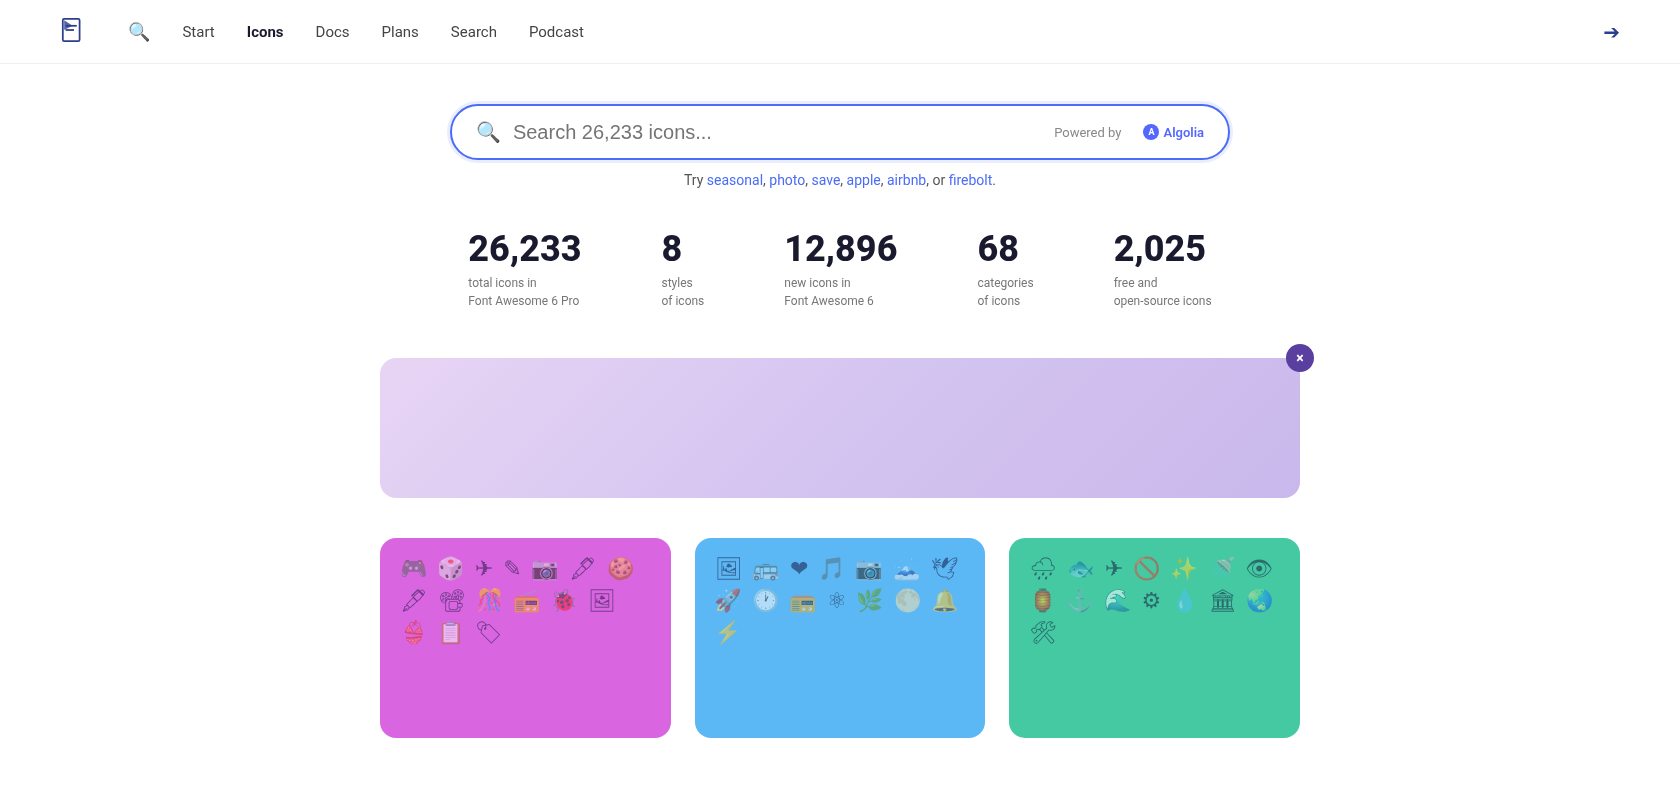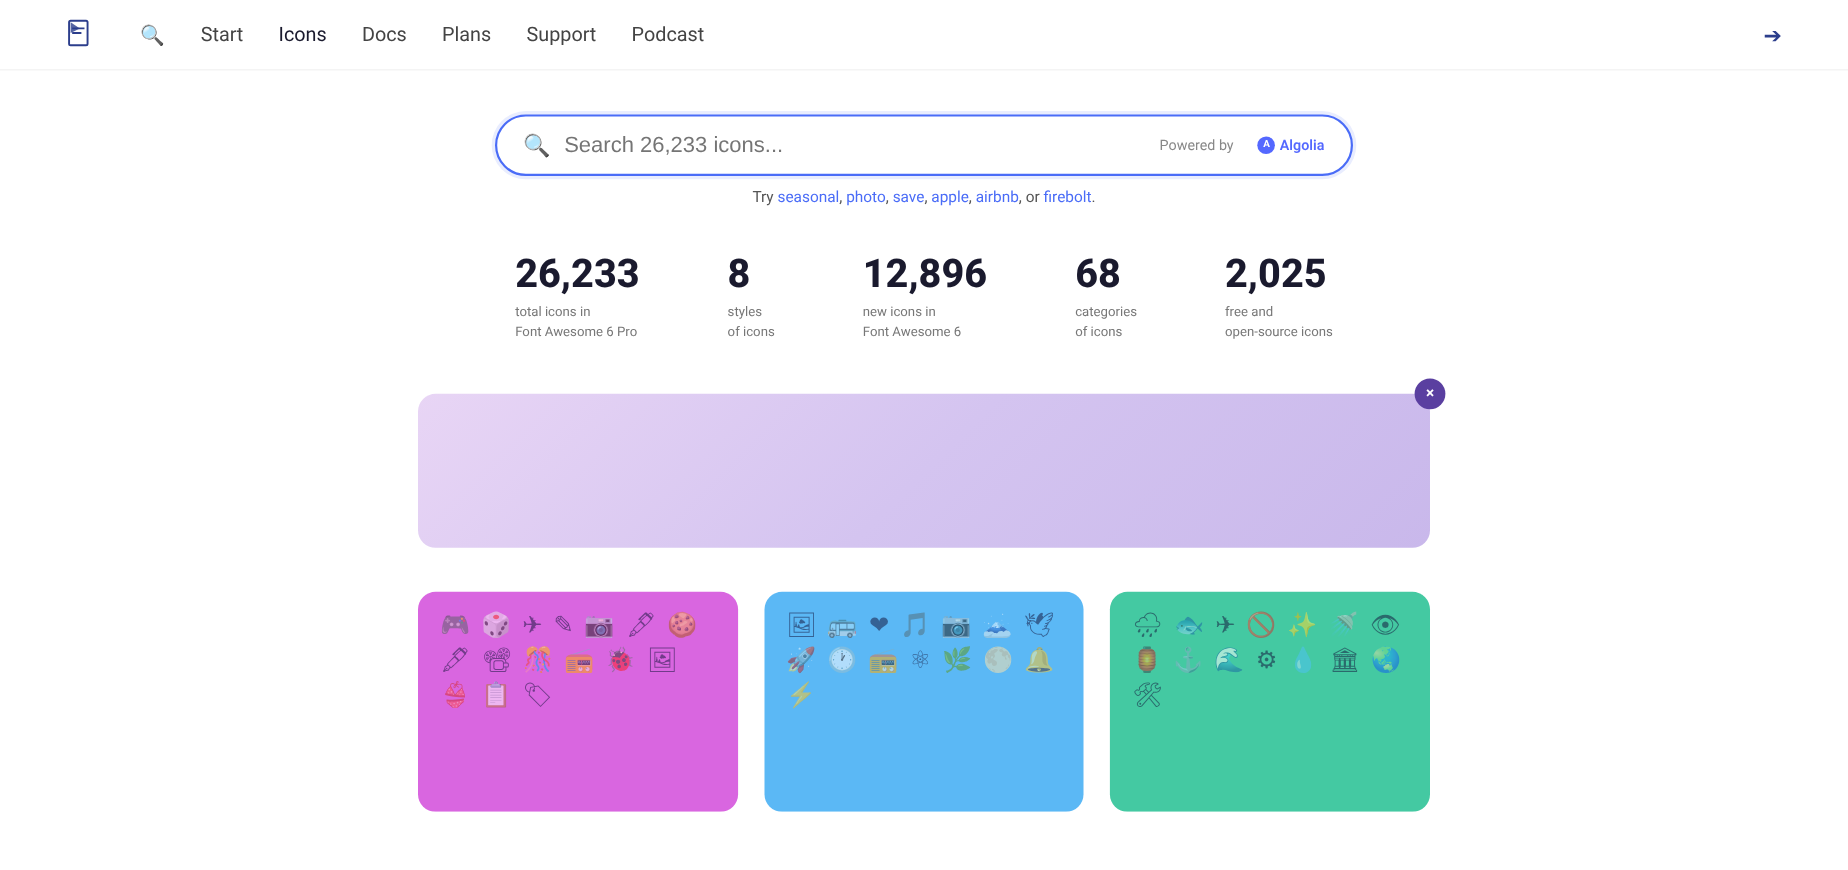--- a/index.html
+++ b/index.html
@@ -23,27 +23,27 @@
       color: #2c3e8c;
     }
     .nav-logo svg { width: 28px; height: 28px; }
     .nav-links {
       display: flex;
       gap: 32px;
       align-items: center;
       flex: 1;
     }
     .nav-link {
-      font-size: 18px;
+      font-size: 15px;
       color: #444;
       text-decoration: none;
       cursor: pointer;
     }
     .nav-link.active {
-      font-weight: 400;
+      font-weight: 700;
       color: #1a1a2e;
     }
     .nav-search-icon {
       color: #666;
       font-size: 18px;
       cursor: pointer;
     }
     .nav-signin {
       margin-left: auto;
       color: #2c3e8c;
@@ -222,21 +222,21 @@
 
       <path d="M6 6 L6 20 L18 14 Z" fill="#2c3e8c" opacity="0.8"></path>
     </svg>
   </div>
   <div class="nav-links">
     <span class="nav-search-icon">🔍</span>
     <a class="nav-link">Start</a>
     <a class="nav-link active">Icons</a>
     <a class="nav-link">Docs</a>
     <a class="nav-link">Plans</a>
-    <a class="nav-link">Support</a>
+    <a class="nav-link">Search</a>
     <a class="nav-link">Podcast</a>
   </div>
   <div class="nav-signin">➔</div>
 </nav>
 
 <main>
 
   <div class="search-container">
     <div class="search-box">
       <div class="search-icon-wrap">🔍</div>

